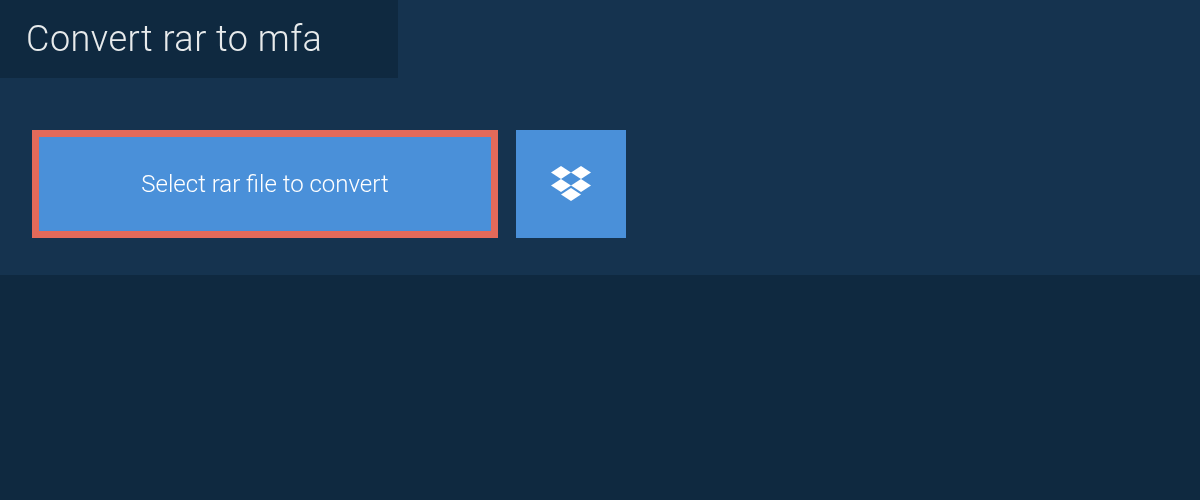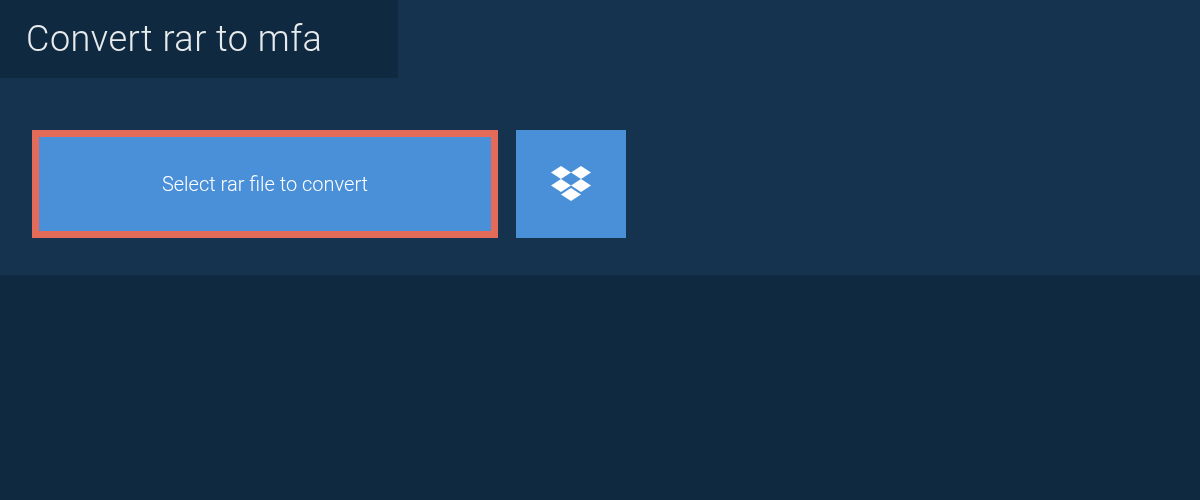--- a/index.html
+++ b/index.html
@@ -40,21 +40,21 @@
       left: 32px;
       display: flex;
       gap: 18px;
       align-items: stretch;
     }
     .select-button {
       background-color: #4a90d9;
       border: 7px solid #e46a5a;
       padding: 24px 48px;
       color: #ffffff;
-      font-size: 20px;
+      font-size: 24px;
       font-weight: 300;
       cursor: pointer;
       display: flex;
       align-items: center;
       justify-content: center;
       min-width: 466px;
       height: 108px;
     }
     .dropbox-button {
       background-color: #4a90d9;

